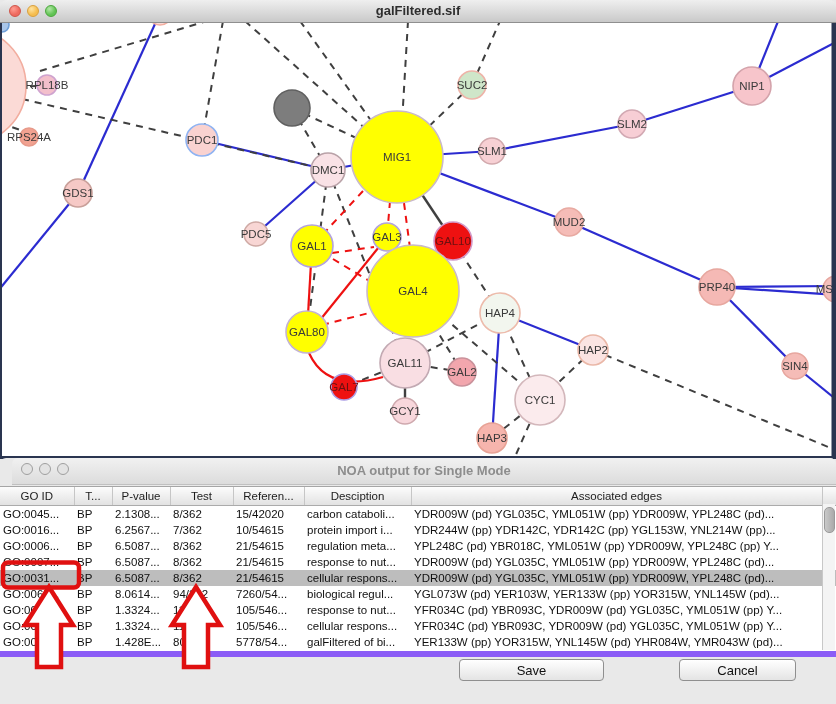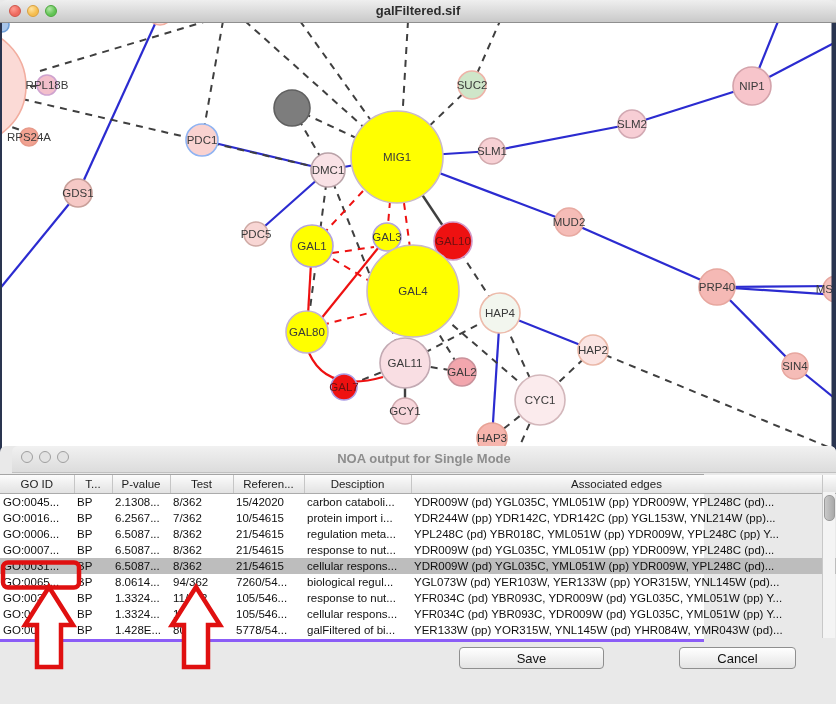--- a/index.html
+++ b/index.html
@@ -15,26 +15,26 @@
   .titlebar.inactive{background:linear-gradient(#f1f1f1,#dcdcdc);border-bottom:1px solid #c0c0c0;}
   .titlebar.inactive .title{color:#8d8d8d;font-weight:600;}
   .lights{position:absolute;left:9px;top:5px;display:flex;gap:6px;}
   .light{width:12px;height:12px;border-radius:50%;box-sizing:border-box;}
   .light.red{background:radial-gradient(circle at 35% 30%,#ff9d92,#ee6a5f 60%);border:1px solid #cf5449;}
   .light.yellow{background:radial-gradient(circle at 35% 30%,#ffe3a0,#f5bd4f 60%);border:1px solid #d9a03e;}
   .light.green{background:radial-gradient(circle at 35% 30%,#b4e8a8,#61c354 60%);border:1px solid #4aa73c;}
   .light.gray{background:#e3e3e3;border:1px solid #9f9f9f;}
   #net-svg{display:block;background:#ffffff;}
   
-  .noa-window{position:absolute;left:0;top:446px;width:836px;height:246px;
+  .noa-window{position:absolute;left:0;top:458px;width:836px;height:246px;
               background:#e9e9e9;border-radius:6px 6px 0 0;box-sizing:border-box;padding-left:12px;}
   .noa-window .titlebar{height:26px;border-radius:6px 6px 0 0;}
   .noa-window .titlebar .title{top:5px;}
-  .table-wrap{position:absolute;left:0;top:28px;width:704px;height:164px;background:#fff;
-              border-top:1px solid #a5a5a5;border-bottom:3px solid #8b5cf6;box-sizing:content-box;}
+  .table-wrap{position:absolute;left:0;top:28px;width:836px;height:164px;background:#fff;
+              border-top:1px solid #a5a5a5;border-bottom:6px solid #8b5cf6;box-sizing:content-box;}
   table.noa{width:836px;border-collapse:collapse;table-layout:fixed;}
   table.noa th{height:18px;padding:0 2px;font-size:11.5px;font-weight:400;color:#1c1c1c;
       text-align:center;background:linear-gradient(#fcfcfc,#e2e2e2);
       border-right:1px solid #c6c6c6;border-bottom:1px solid #ababab;
       overflow:hidden;white-space:nowrap;}
   table.noa th:last-child{border-right:none;}
   table.noa td{height:16px;padding:0 3px;font-size:11.5px;color:#101010;
       white-space:nowrap;overflow:hidden;}
   tr.sel td{background:#bdbdbd;}
   .scrollbar{position:absolute;right:1px;top:46px;width:13px;height:146px;

